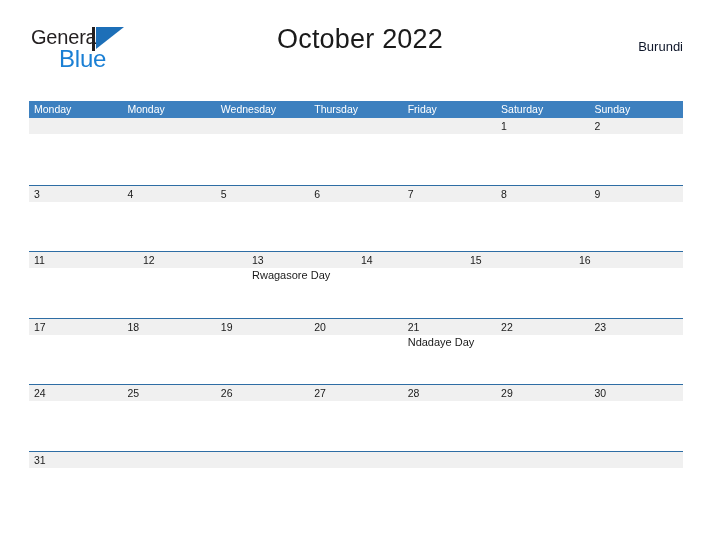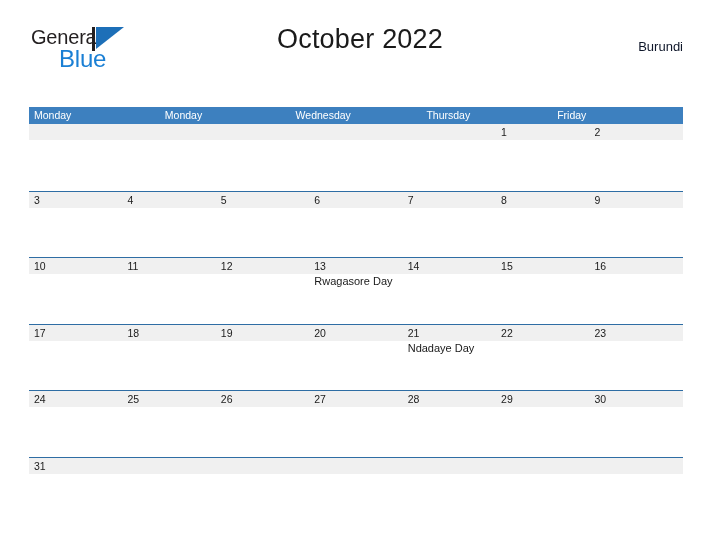--- a/index.html
+++ b/index.html
@@ -107,21 +107,20 @@
     position: absolute;
     left: 29px;
     top: 79px;
     width: 654px;
   }
 
   .weekday-row {
     display: flex;
     background: #3d80bf;
     height: 17px;
-    margin-top: 6px;
   }
   .weekday {
     flex: 1 1 0;
     box-sizing: border-box;
     padding-left: 5px;
     font-size: 10.5px;
     line-height: 17px;
     color: #ffffff;
     white-space: nowrap;
     overflow: hidden;
@@ -200,20 +199,22 @@
   </div>
 
   <div class="calendar">
 
     <div class="weekday-row">
       <div class="weekday">Monday</div>
       <div class="weekday">Monday</div>
       <div class="weekday">Wednesday</div>
       <div class="weekday">Thursday</div>
       <div class="weekday">Friday</div>
+      <div class="weekday">Saturday</div>
+      <div class="weekday">Sunday</div>
     </div>
 
     <div id="weeks-container">
         <div class="week-row first">
           <div class="band"></div>
           <div class="days">
             <div class="day empty">
               <span class="day-num"></span>
             </div>
             <div class="day empty">
@@ -259,23 +260,20 @@
             </div>
             <div class="day">
               <span class="day-num">9</span>
             </div>
           </div>
         </div>
         <div class="week-row">
           <div class="band"></div>
           <div class="days">
             <div class="day">
-              <span class="day-num">10</span>
-            </div>
-            <div class="day">
               <span class="day-num">11</span>
             </div>
             <div class="day">
               <span class="day-num">12</span>
             </div>
             <div class="day">
               <span class="day-num">13</span>
               <span class="day-event">Rwagasore Day</span>
             </div>
             <div class="day">

